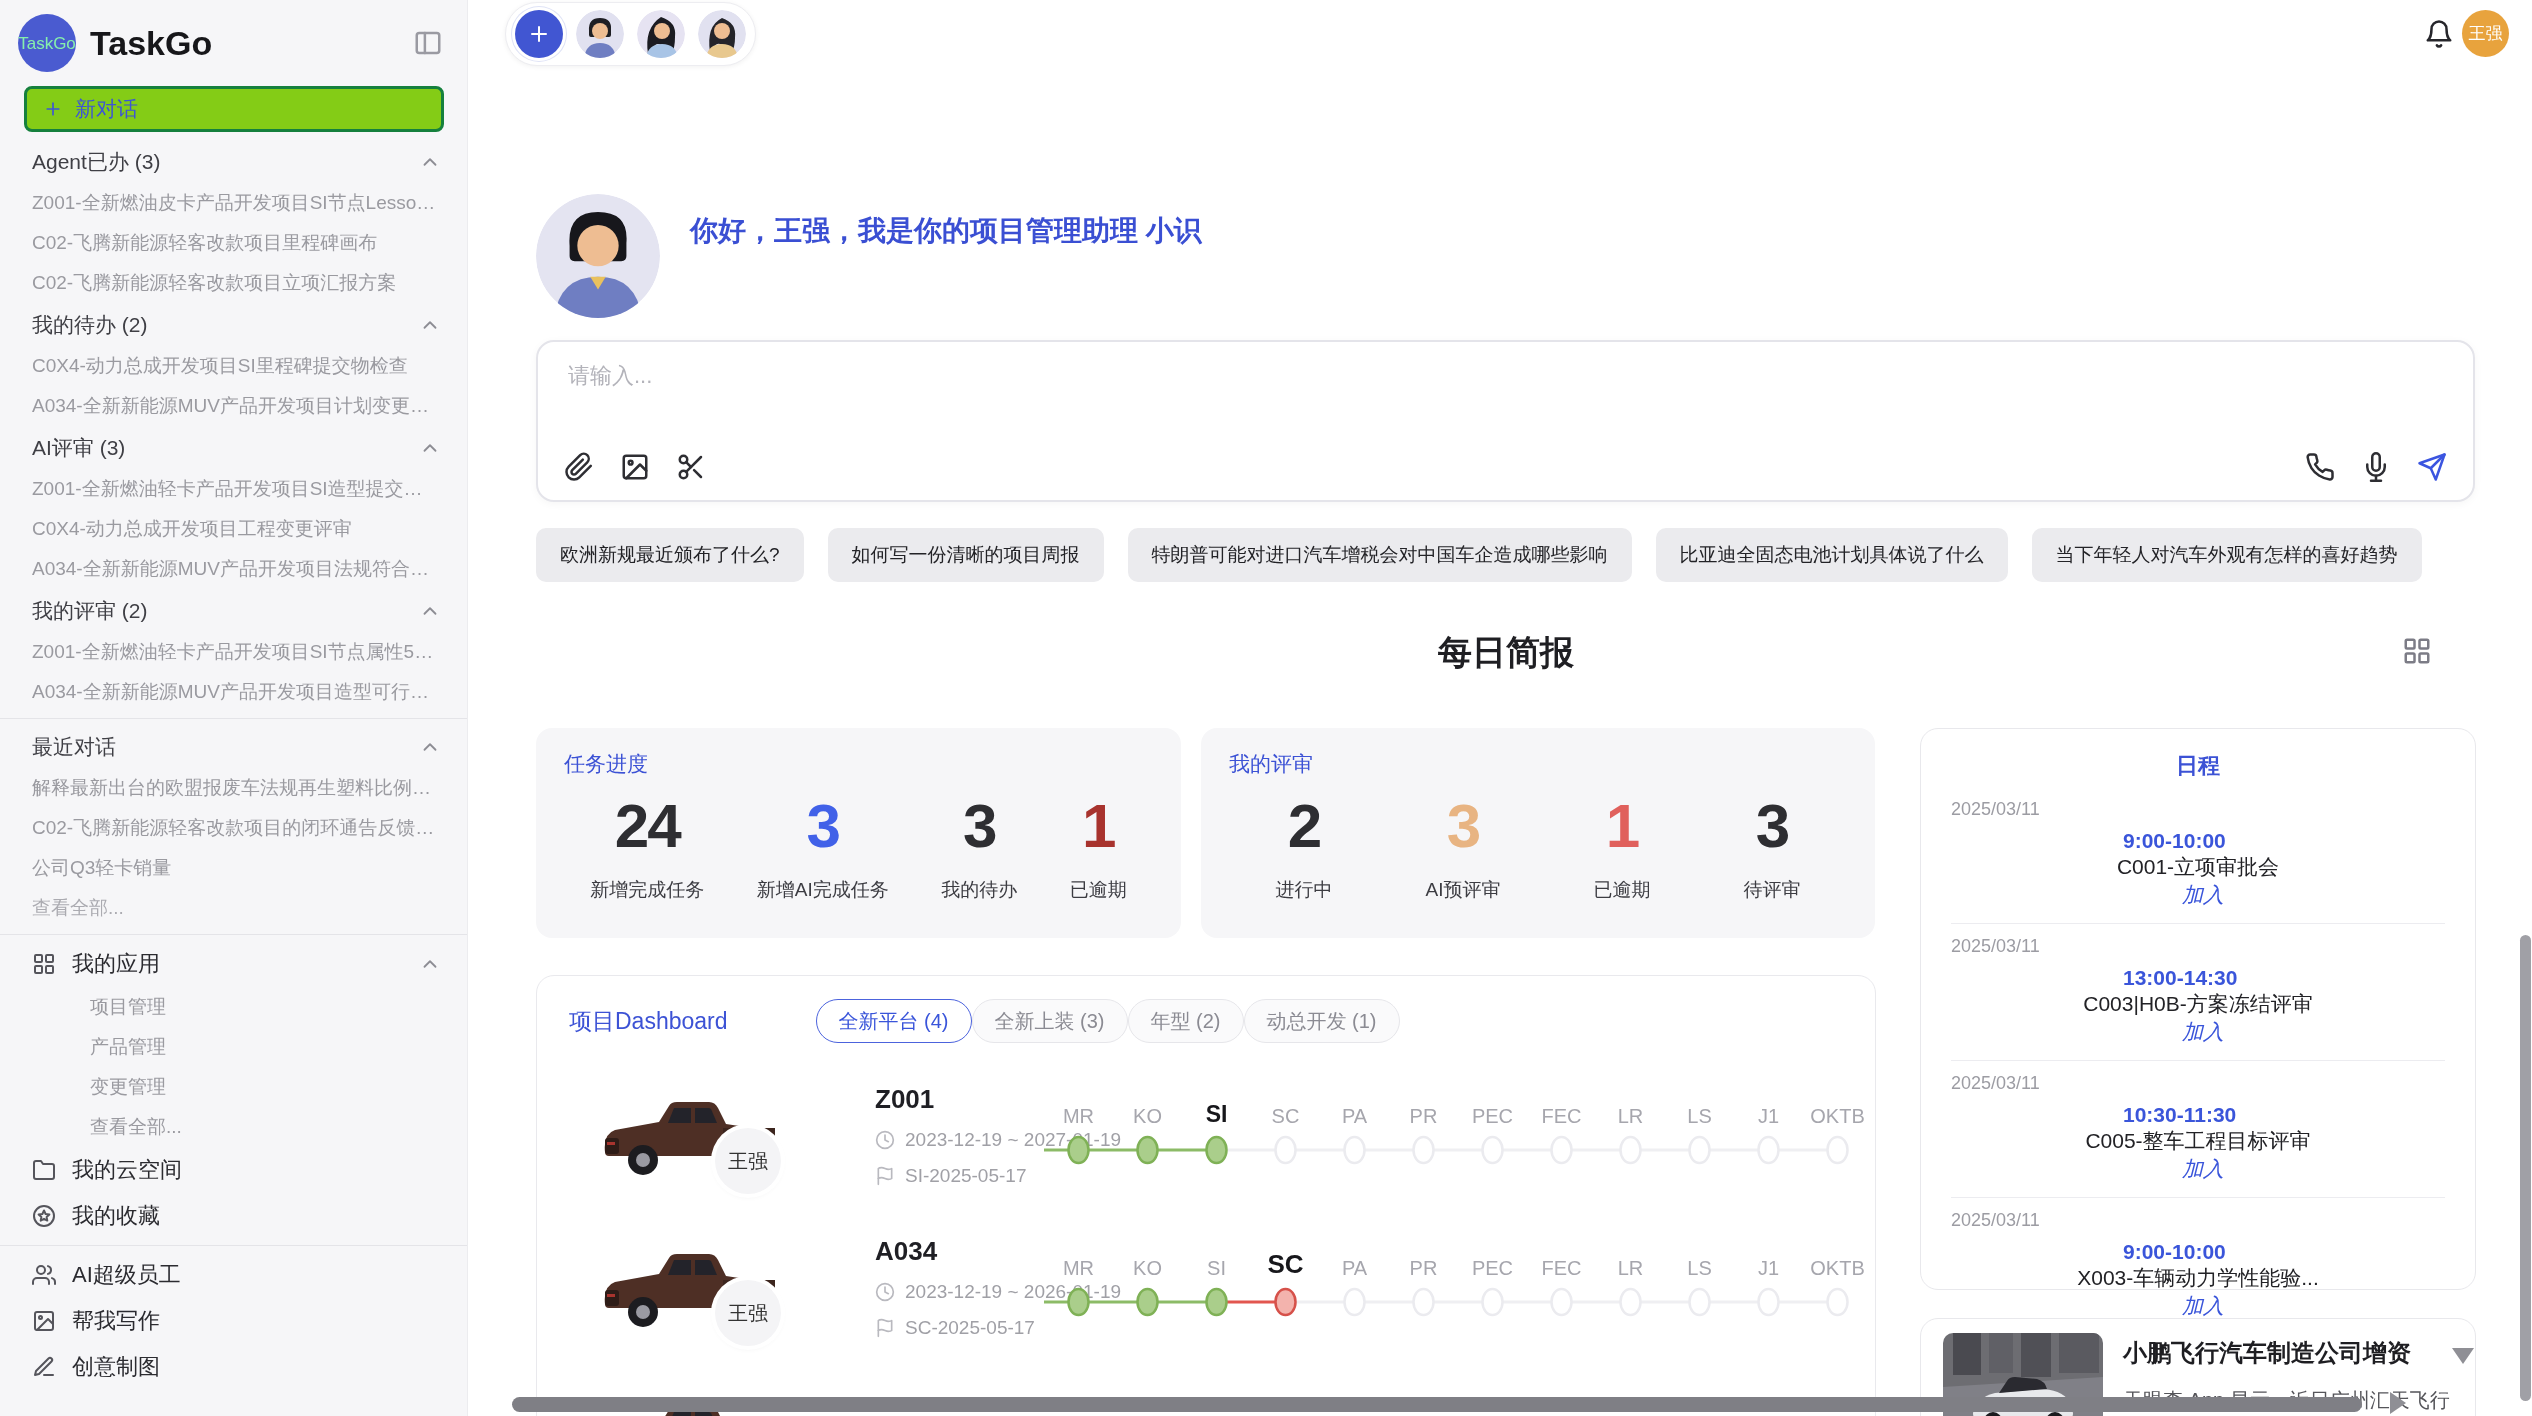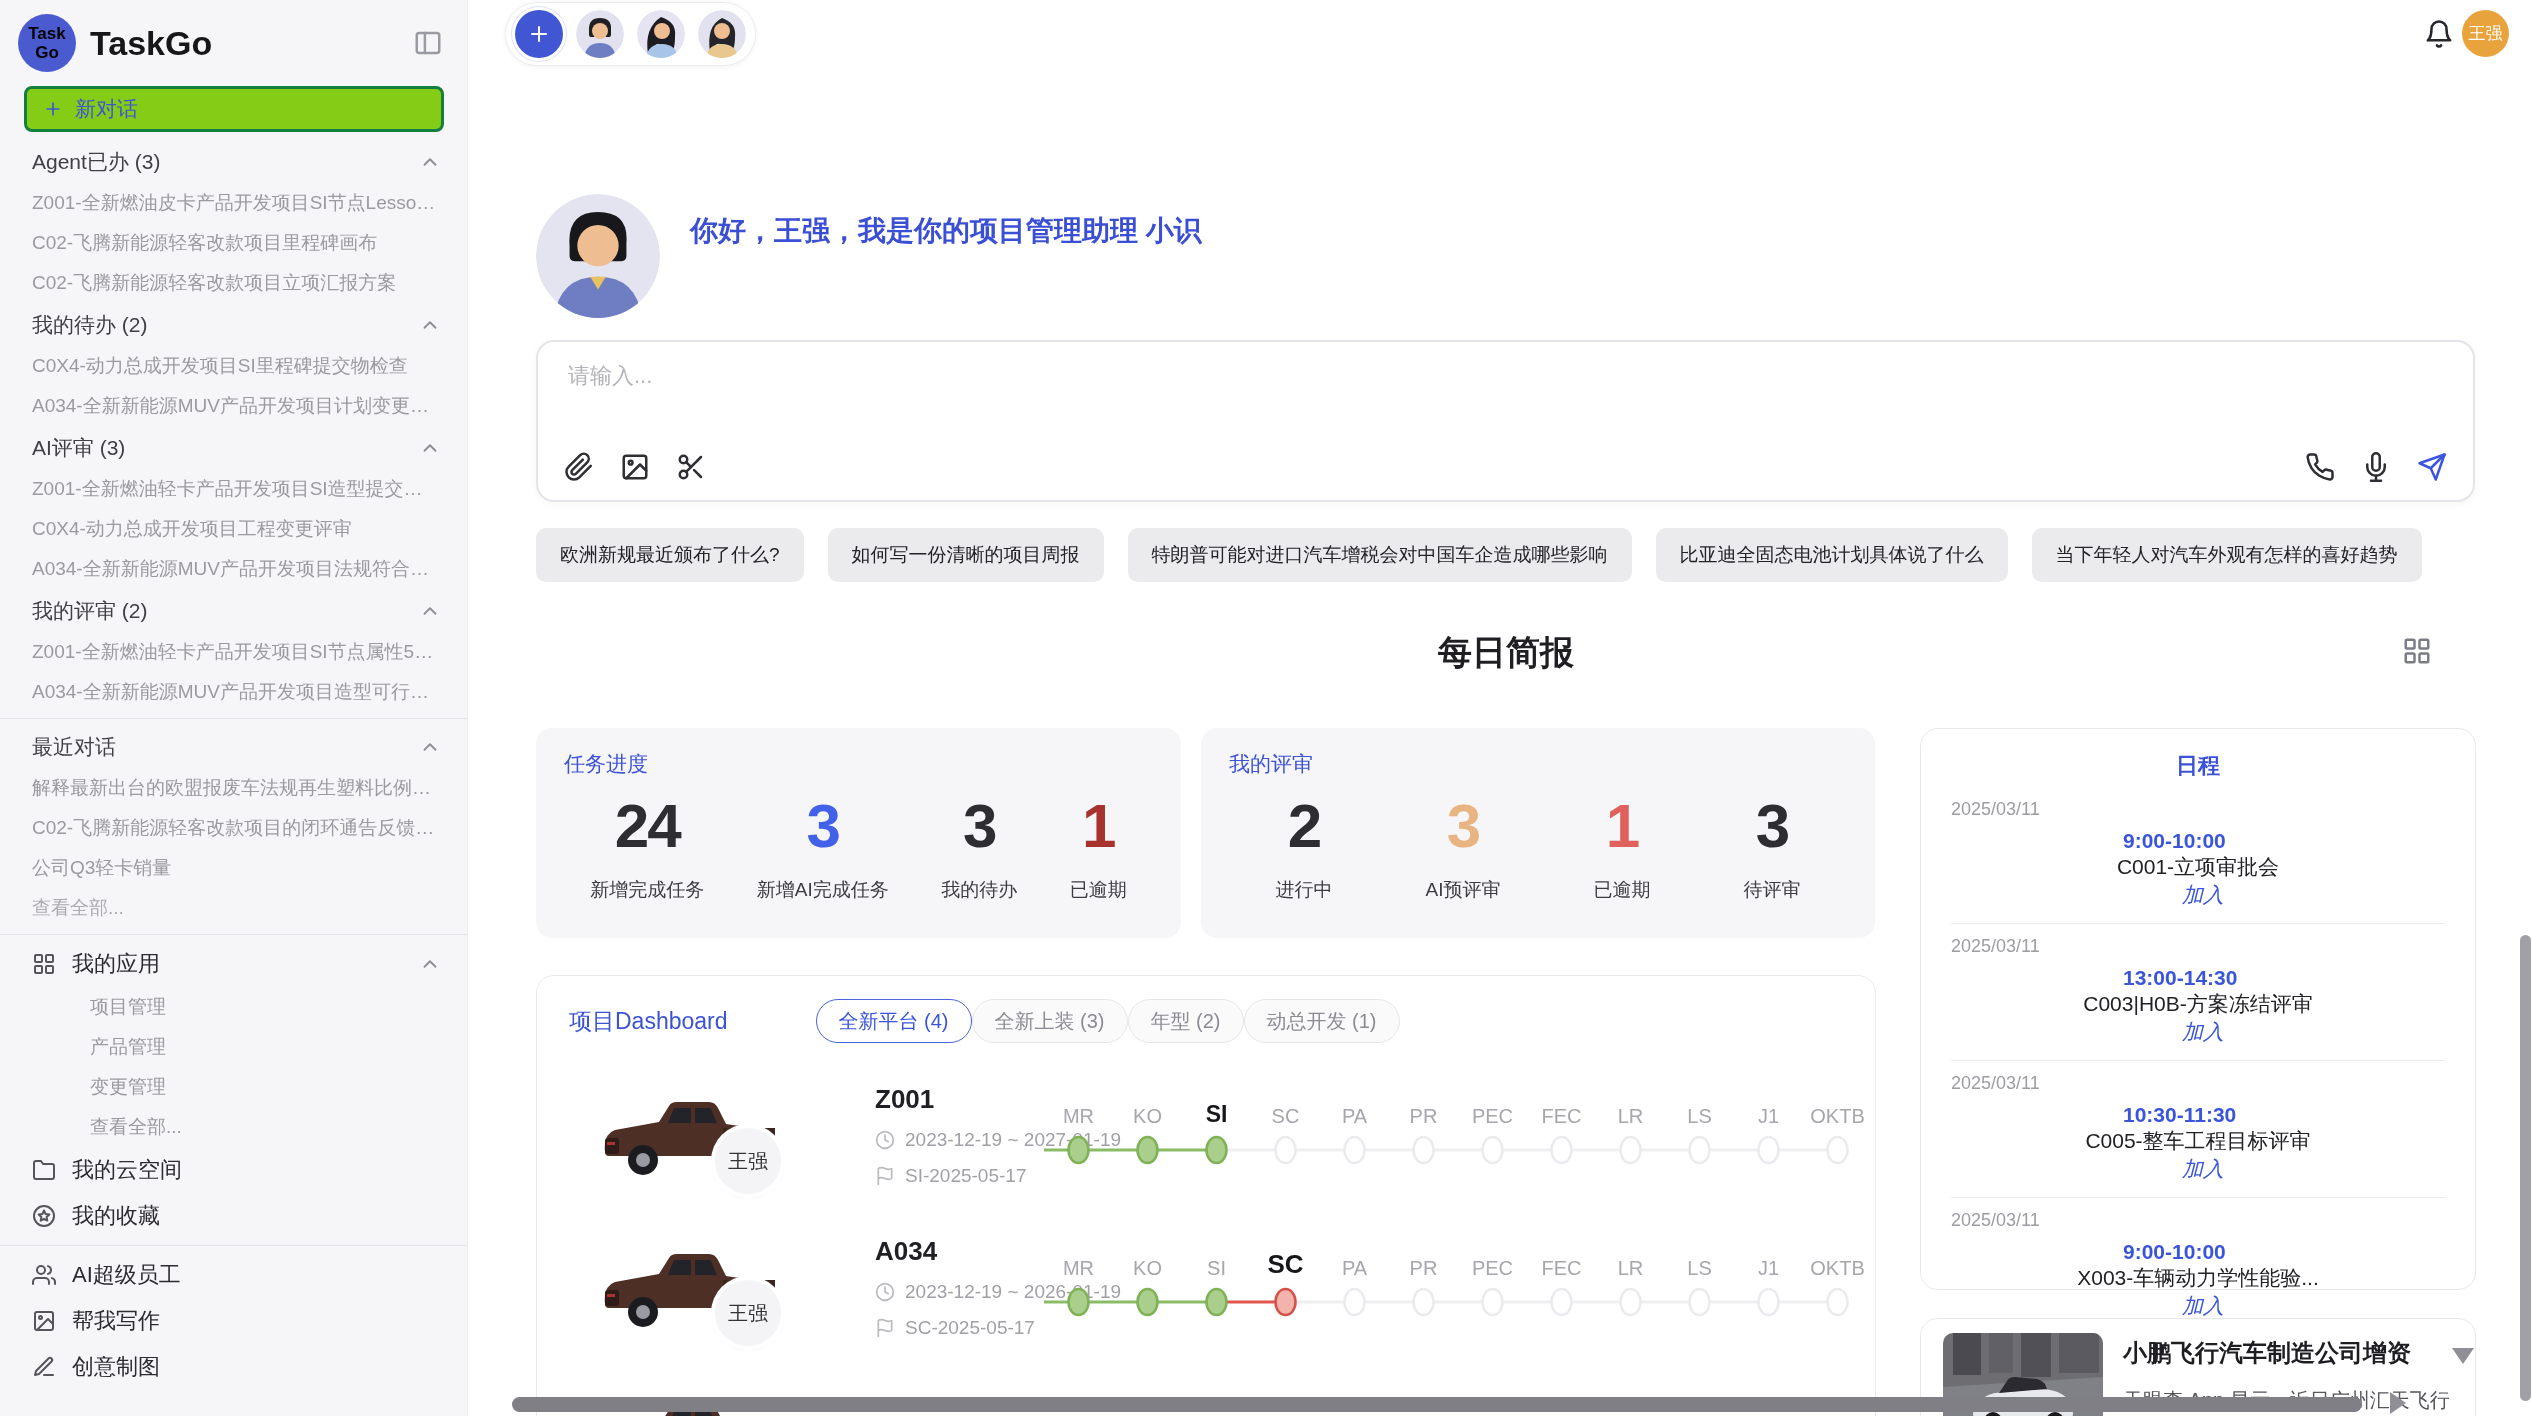--- a/index.html
+++ b/index.html
@@ -4,23 +4,23 @@
 <style>
   html,body{margin:0;padding:0;background:#fff;}
   .stage{position:relative;width:2532px;height:1416px;overflow:hidden;background:#ffffff;
          font-family:"Liberation Sans",sans-serif;color:#222226;}
   .ic{fill:none;stroke:currentColor;stroke-width:2;stroke-linecap:round;stroke-linejoin:round;}
 
   
   .sidebar{position:absolute;left:0;top:0;width:468px;height:1416px;background:#f6f6f8;
            border-right:1px solid #ececef;box-sizing:border-box;}
   .sb-head{display:flex;align-items:center;height:86px;padding:0 24px 0 18px;}
-  .logo{width:58px;height:58px;border-radius:50%;background:#4a5bd0;color:#000000;display:flex;
-        flex-direction:column;align-items:center;justify-content:center;font-size:17px;
-        line-height:19px;font-weight:bold;flex:none;}
+  .logo{width:58px;height:58px;border-radius:50%;background:#4a5bd0;color:#86efac;display:flex;
+        flex-direction:row;align-items:center;justify-content:center;font-size:17px;
+        line-height:19px;font-weight:normal;flex:none;}
   .app-title{font-size:34px;font-weight:bold;color:#17171a;margin-left:14px;}
   .collapse-btn{margin-left:auto;color:#9a9aa2;width:30px;height:30px;}
   .new-chat{margin:0 24px;width:420px;height:46px;border:3px solid #15803d;background:#84cc16;
             border-radius:8px;display:flex;align-items:center;gap:12px;padding:0 16px;
             color:#3d55d6;font-size:21px;box-sizing:border-box;cursor:pointer;}
   .sb-list{margin-top:8px;}
   .sb-sec-head{display:flex;align-items:center;height:43px;padding:0 26px 0 32px;font-size:21px;color:#3f3f45;}
   .sb-sec-head .chev{margin-left:auto;color:#8d8d94;width:22px;height:22px;}
   .sb-item{height:40px;line-height:40px;padding:0 26px 0 32px;font-size:19px;color:#9a9aa0;
            white-space:nowrap;overflow:hidden;text-overflow:ellipsis;cursor:pointer;}

